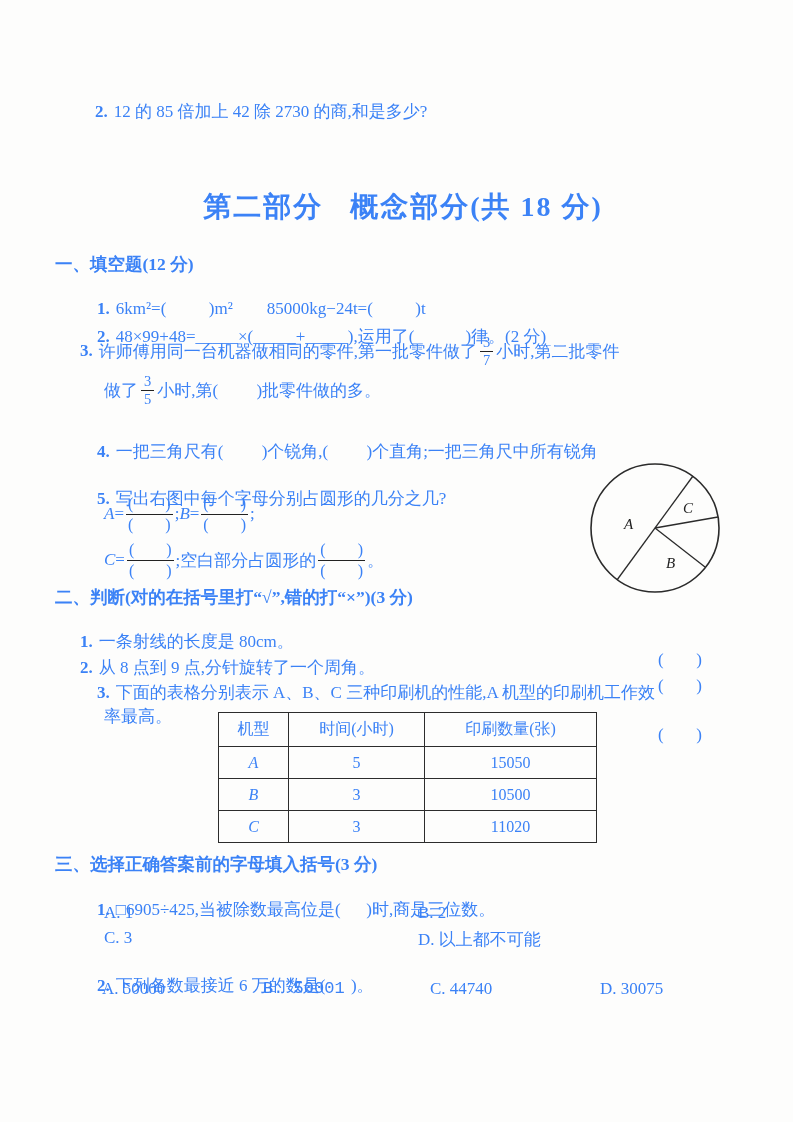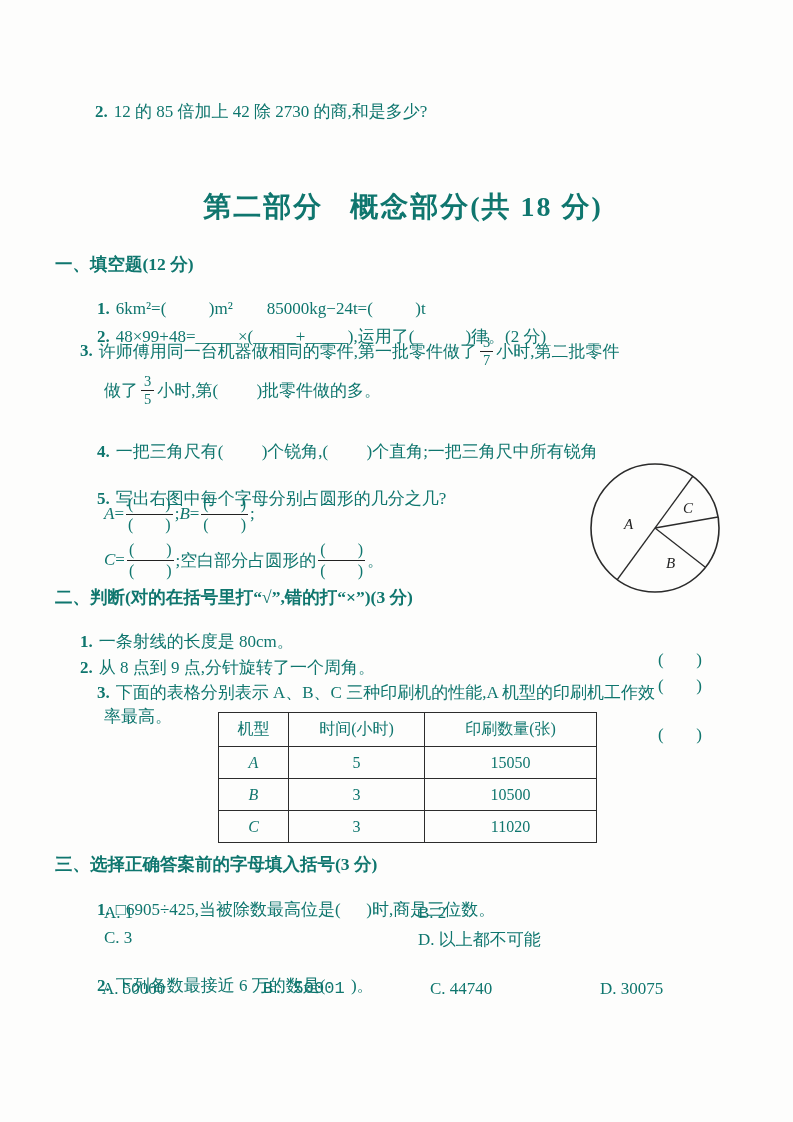--- a/index.html
+++ b/index.html
@@ -1,20 +1,20 @@
 <!DOCTYPE html>
 <html><head>
 <meta charset="utf-8">
 <style>
   * { margin:0; padding:0; box-sizing:border-box; }
   html,body { background:#ffffff; }
   .page {
     position:relative; width:793px; height:1122px; background:#fdfdfc;
     font-family:"Liberation Serif","DejaVu Serif",serif;
-    color:#0f766e; font-size:17px; overflow:hidden;
+    color:#3b82f6; font-size:17px; overflow:hidden;
   }
   .abs { position:absolute; white-space:pre; }
   .row { display:flex; align-items:center; white-space:pre; }
   .bnum { font-weight:700; margin-right:6px; }
   .title { width:100%; text-align:center; font-size:28px; font-weight:700; letter-spacing:2px;padding-left:13px; }
   .sechead { font-size:17.5px; font-weight:700; }
   .frac { display:inline-flex; flex-direction:column; align-items:center; line-height:1.12; margin:0 3px; font-size:14.5px; }
   .frac .fn { border-bottom:1.3px solid #222; padding:0 3px; }
   .frac .fd { padding:0 3px; }
   .fracbig { display:inline-flex; flex-direction:column; align-items:center; line-height:1.25; margin:0 2px; font-size:16px; }

